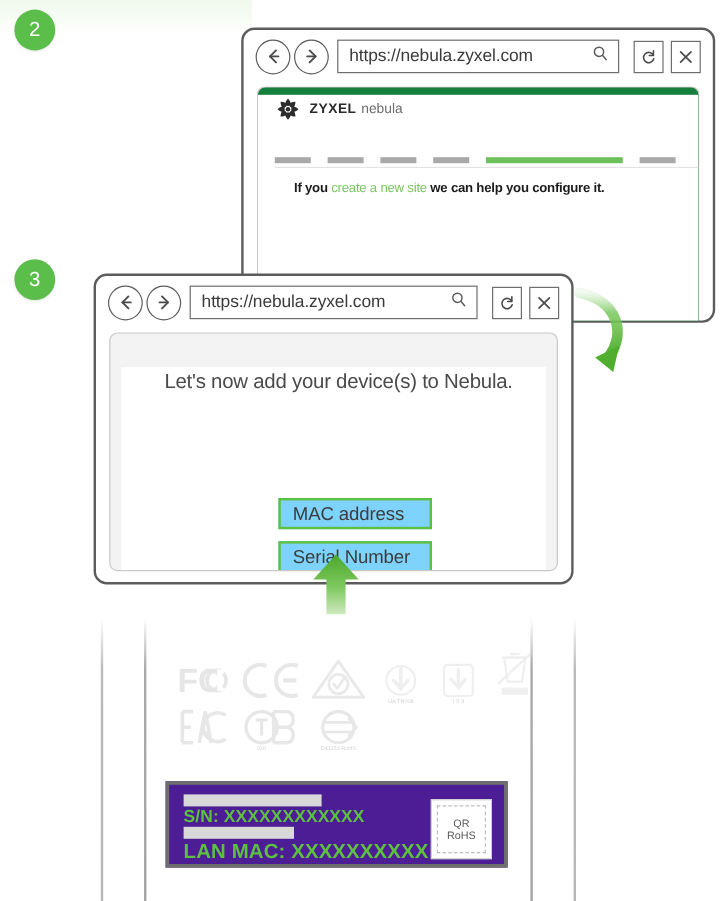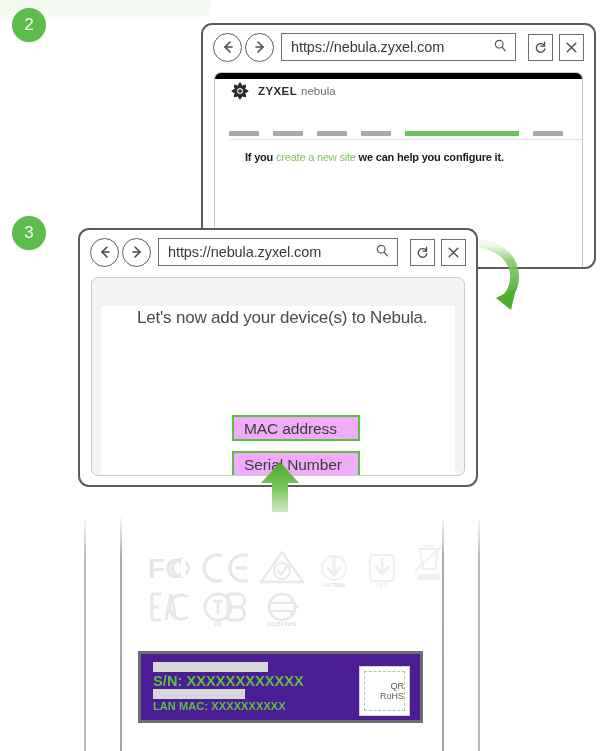--- a/index.html
+++ b/index.html
@@ -80,21 +80,21 @@
     flex:0 0 auto;margin-left:3px;
     box-sizing:border-box;
   }
 
   
   .panel{
     position:absolute;left:11px;right:11px;top:47px;bottom:0;
     border:1.4px solid #c8c8c8;
     border-bottom:none;
     border-radius:7px 7px 0 0;
-    background:#000000;
+    background:#15803d;
     box-sizing:border-box;
     overflow:hidden;
   }
   #browser3 .panel{
     bottom:9px;
     border-bottom:1.4px solid #c8c8c8;
     border-radius:7px;
     background:#f3f3f3;
     padding:8px 9px;
   }
@@ -138,21 +138,21 @@
 
   
   .w3-head{
     font-size:17px;line-height:23px;color:#4a4a4a;
     margin:20px 0 2px 36px;letter-spacing:-0.2px;
     font-family:"Liberation Sans", sans-serif;
   }
   .field{
     position:absolute;
     border:2.5px solid #5cc13f;
-    background:#f0abfc;
+    background:#7dd3fc;
     color:#3c3c3c;
     font-size:15.5px;
     padding:3px 10px 4px 10px;
     box-sizing:border-box;
     letter-spacing:-0.1px;
     font-family:"Liberation Sans", sans-serif;
   }
   #f-mac{left:131px;top:109px;width:128px;height:26px;}
   #f-serial{left:131px;top:145px;width:128px;height:26px;}
 
@@ -189,32 +189,32 @@
   .grayline{position:absolute;background:#d8d8d8;height:10px;}
   .gl1{left:12px;top:8px;width:115px;}
   .gl2{left:12px;top:35px;width:92px;}
   .sn{
     position:absolute;left:12px;top:19px;
     color:#5cc13f;font-weight:bold;font-size:14.5px;letter-spacing:.1px;
     font-family:"Liberation Sans", sans-serif;white-space:nowrap;
   }
   .mac{
     position:absolute;left:12px;top:46px;
-    color:#5cc13f;font-weight:bold;font-size:11px;letter-spacing:.1px;
+    color:#5cc13f;font-weight:bold;font-size:17px;letter-spacing:.1px;
     font-family:"Liberation Sans", sans-serif;white-space:nowrap;
   }
   .qr{
     position:absolute;right:10px;top:12px;width:49px;height:48px;
     border:1px solid #d0d0d0;background:#fff;
     display:flex;align-items:center;justify-content:center;
   }
   .qr-inner{
     position:relative;width:39px;height:38px;
     border:1.4px dashed #bdbdbd;
-    display:flex;flex-direction:column;align-items:flex-end;justify-content:center;
+    display:flex;flex-direction:column;align-items:center;justify-content:center;
     color:#5a5a5a;font-size:9px;line-height:10px;
     font-family:"Liberation Sans", sans-serif;
   }
 </style>
 </head>
 <body>
 
 <div class="stage">
 
   <div class="wash"></div>

